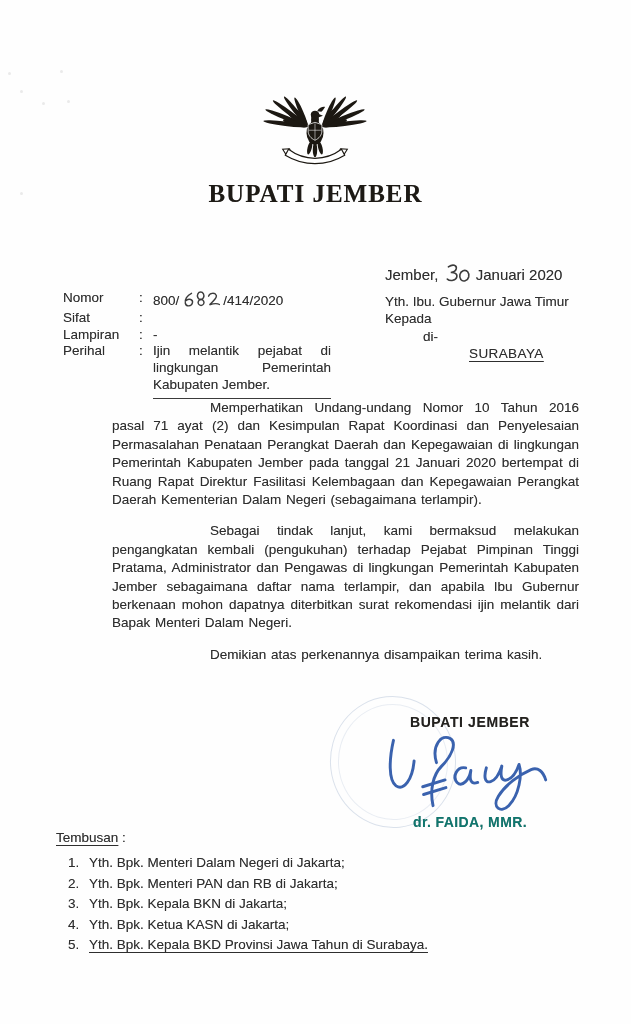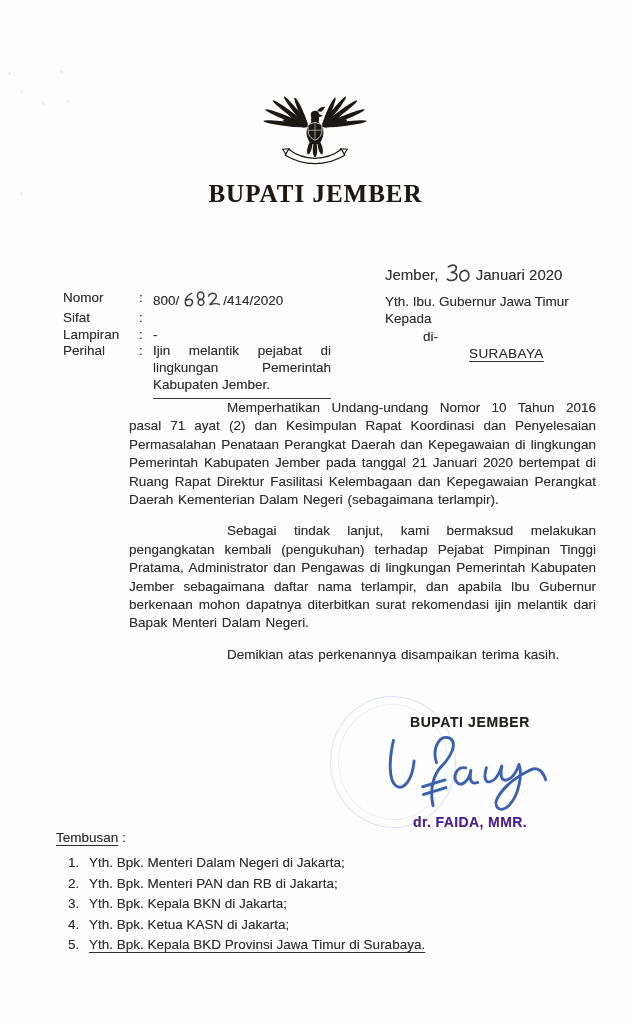--- a/index.html
+++ b/index.html
@@ -34,32 +34,32 @@
   .meta-val-underline { border-bottom:1.6px solid #3a3a3a; padding-bottom:4px; }
   .justify { text-align:justify; text-align-last:left; }
   .hand682 { display:inline-block; vertical-align:-3px; margin:0 3px; }
 
   
   .recipient { position:absolute; left:385px; top:293px; font-size:13.5px; line-height:17.4px; }
   .recipient .di { margin-left:38px; }
   .recipient .city { margin-left:84px; text-decoration:underline; text-underline-offset:3px; letter-spacing:0.4px; }
 
   
-  .body-block { position:absolute; left:129px; top:399px; width:467px; font-size:13.5px; line-height:18.4px; }
+  .body-block { position:absolute; left:112px; top:399px; width:467px; font-size:13.5px; line-height:18.4px; }
   .body-block p { margin:0 0 13px 0; text-indent:98px; word-spacing:1px; }
 
   
   .stamp { position:absolute; left:330px; top:696px; width:124px; height:130px;
            border:1.5px solid rgba(125,150,185,0.28); border-radius:50%; transform:rotate(-6deg); }
   .stamp::before { content:""; position:absolute; inset:7px;
            border:1px solid rgba(125,150,185,0.16); border-radius:50%; }
   .sig-block { position:absolute; left:355px; top:714px; width:230px; text-align:center; }
   .sig-office { font-weight:bold; font-size:14px; letter-spacing:0.6px; color:#23211e; }
   .sig-svg { display:block; margin:0 auto; margin-top:0px; }
-  .sig-name { font-weight:bold; font-size:14px; letter-spacing:0.4px; color:#4c1d95; margin-top:-2px; }
+  .sig-name { font-weight:bold; font-size:14px; letter-spacing:0.4px; color:#0f766e; margin-top:-2px; }
 
   
   .tembusan { position:absolute; left:56px; top:830px; font-size:13.5px; }
   .tembusan-heading { text-decoration:underline; text-underline-offset:3px; }
   .tembusan ol { margin:10px 0 0 0; padding-left:27px; }
   .tembusan li { margin-bottom:5.6px; padding-left:6px; }
   .tembusan li.last-underlined span { text-decoration:underline; text-underline-offset:3px; }
 
   
   .speck { position:absolute; width:3px; height:3px; border-radius:50%; background:rgba(60,60,60,0.10); }
@@ -200,17 +200,17 @@
   <div class="tembusan txt">
     <div>
       <span class="tembusan-heading">Tembusan</span>
       <span>:</span>
     </div>
     <ol>
       <li><span>Yth. Bpk. Menteri Dalam Negeri di Jakarta;</span></li>
       <li><span>Yth. Bpk. Menteri PAN dan RB di Jakarta;</span></li>
       <li><span>Yth. Bpk. Kepala BKN di Jakarta;</span></li>
       <li><span>Yth. Bpk. Ketua KASN di Jakarta;</span></li>
-      <li class="last-underlined"><span>Yth. Bpk. Kepala BKD Provinsi Jawa Timur di Surabaya.</span></li>
+      <li class="last-underlined"><span>Yth. Bpk. Kepala BKD Provinsi Jawa Tahun di Surabaya.</span></li>
     </ol>
   </div>
 
 </div>
 
 </body></html>

